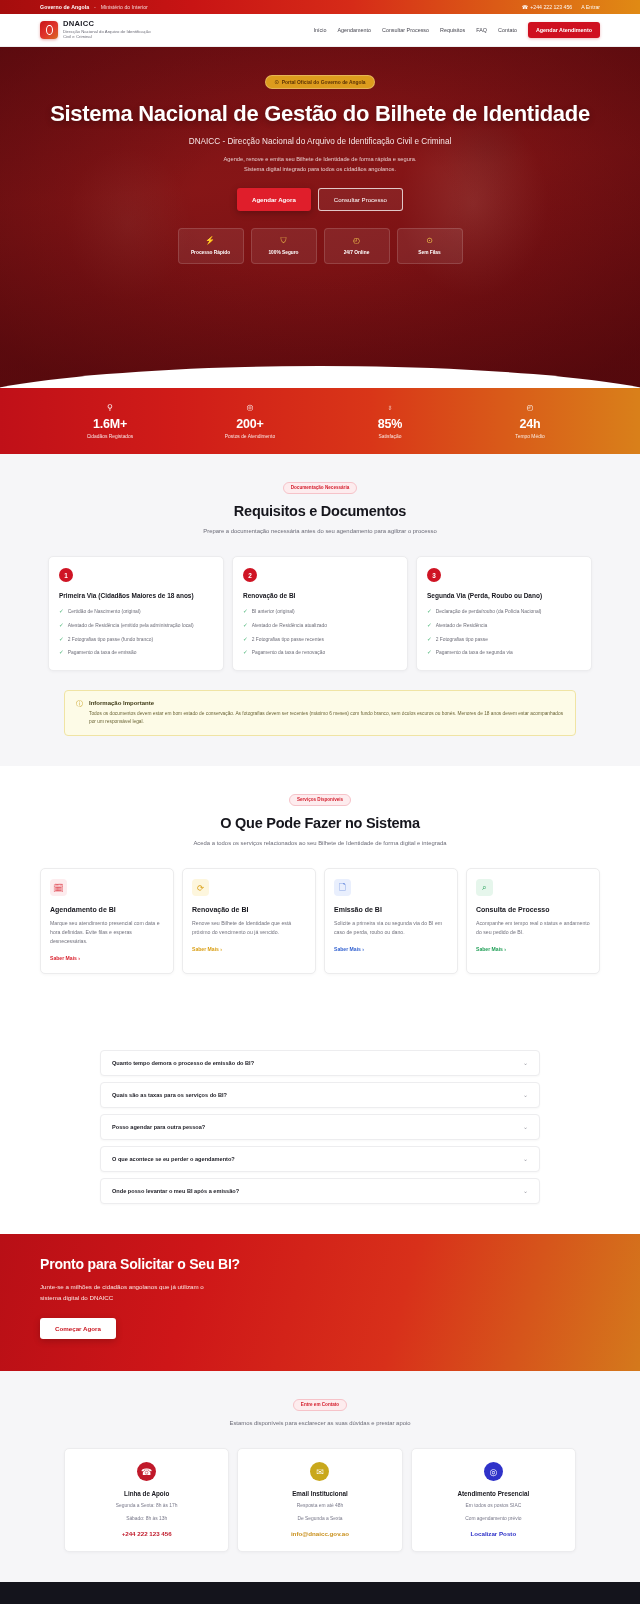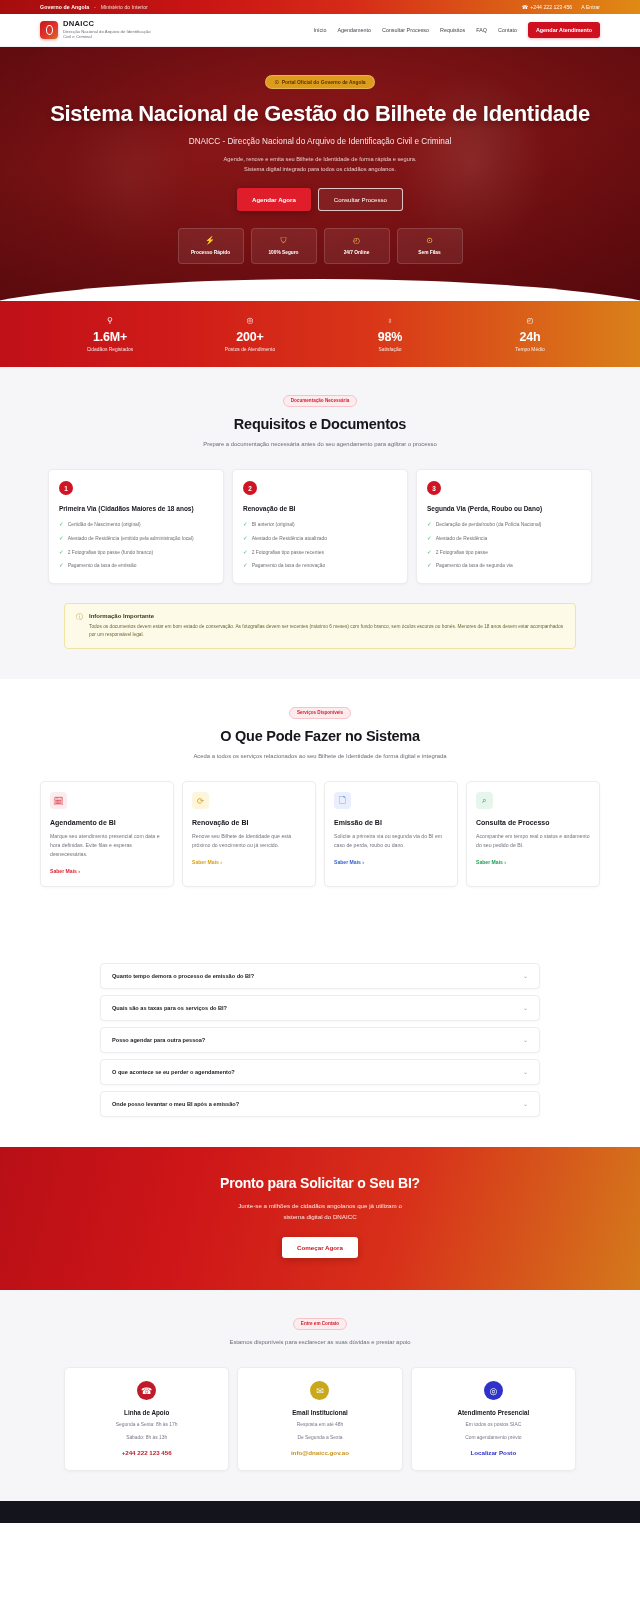--- a/index.html
+++ b/index.html
@@ -58,21 +58,21 @@
   .nav a { font-size: 5.4px; color: #45454f; text-decoration: none; white-space: nowrap; }
   .nav-cta {
     background: #cf1020; color: #fff !important; font-size: 5.3px; font-weight: bold;
     padding: 5px 8px; border-radius: 3px; white-space: nowrap;
     box-shadow: 0 1px 3px rgba(200,20,30,.3);
   }
 
   
   .hero {
     position: relative;
-    height: 254px;
+    height: 341px;
     overflow: hidden;
     background: #6b0f13;
   }
   .hero-photo {
     position: absolute; inset: 0;
     background:
       radial-gradient(ellipse 120px 150px at 74% 46%, rgba(224,190,170,.52), rgba(224,190,170,0) 62%),
       radial-gradient(ellipse 95px 120px at 20% 52%, rgba(200,160,140,.30), rgba(200,160,140,0) 65%),
       radial-gradient(ellipse 60px 70px at 76% 30%, rgba(70,40,35,.45), rgba(70,40,35,0) 70%),
       linear-gradient(160deg, #7d1418 0%, #8a1a18 35%, #6e1012 100%);
@@ -198,21 +198,21 @@
     padding: 9px 11px; margin-top: 6px;
     display: flex; align-items: center;
     box-shadow: 0 1px 2px rgba(20,20,40,.03);
   }
   .faq-item .q { font-size: 5.6px; font-weight: bold; color: #1c1c24; }
   .faq-item .chev { margin-left: auto; color: #9a9aa4; font-size: 6px; line-height: 1; }
 
   
   .cta {
     background: linear-gradient(105deg, #b80f16 0%, #ce1618 30%, #d8301a 62%, #d4791c 100%);
-    text-align: center; color: #fff; padding: 28px 40px 32px;
+    color: #fff; padding: 22px 40px 32px;
   }
   .cta h2 { font-size: 14px; font-weight: bold; letter-spacing: -.2px; }
   .cta p { font-size: 6.2px; margin-top: 10px; line-height: 1.7; color: #fbe7e4; }
   .cta .cbtn {
     margin-top: 15px; display: inline-block; background: #fff; color: #c9141f;
     font-size: 6.2px; font-weight: bold; padding: 7px 15px; border-radius: 3px;
     box-shadow: 0 2px 7px rgba(0,0,0,.2);
   }
 
   
@@ -321,21 +321,21 @@
       <span class="sval">1.6M+</span>
       <span class="slabel">Cidadãos Registados</span>
     </div>
     <div class="stat">
       <span class="sicon">◎</span>
       <span class="sval">200+</span>
       <span class="slabel">Postos de Atendimento</span>
     </div>
     <div class="stat">
       <span class="sicon">♁</span>
-      <span class="sval">98%</span>
+      <span class="sval">85%</span>
       <span class="slabel">Satisfação</span>
     </div>
     <div class="stat">
       <span class="sicon">◴</span>
       <span class="sval">24h</span>
       <span class="slabel">Tempo Médio</span>
     </div>
   </div>
 
   <div class="section sec-grey">

